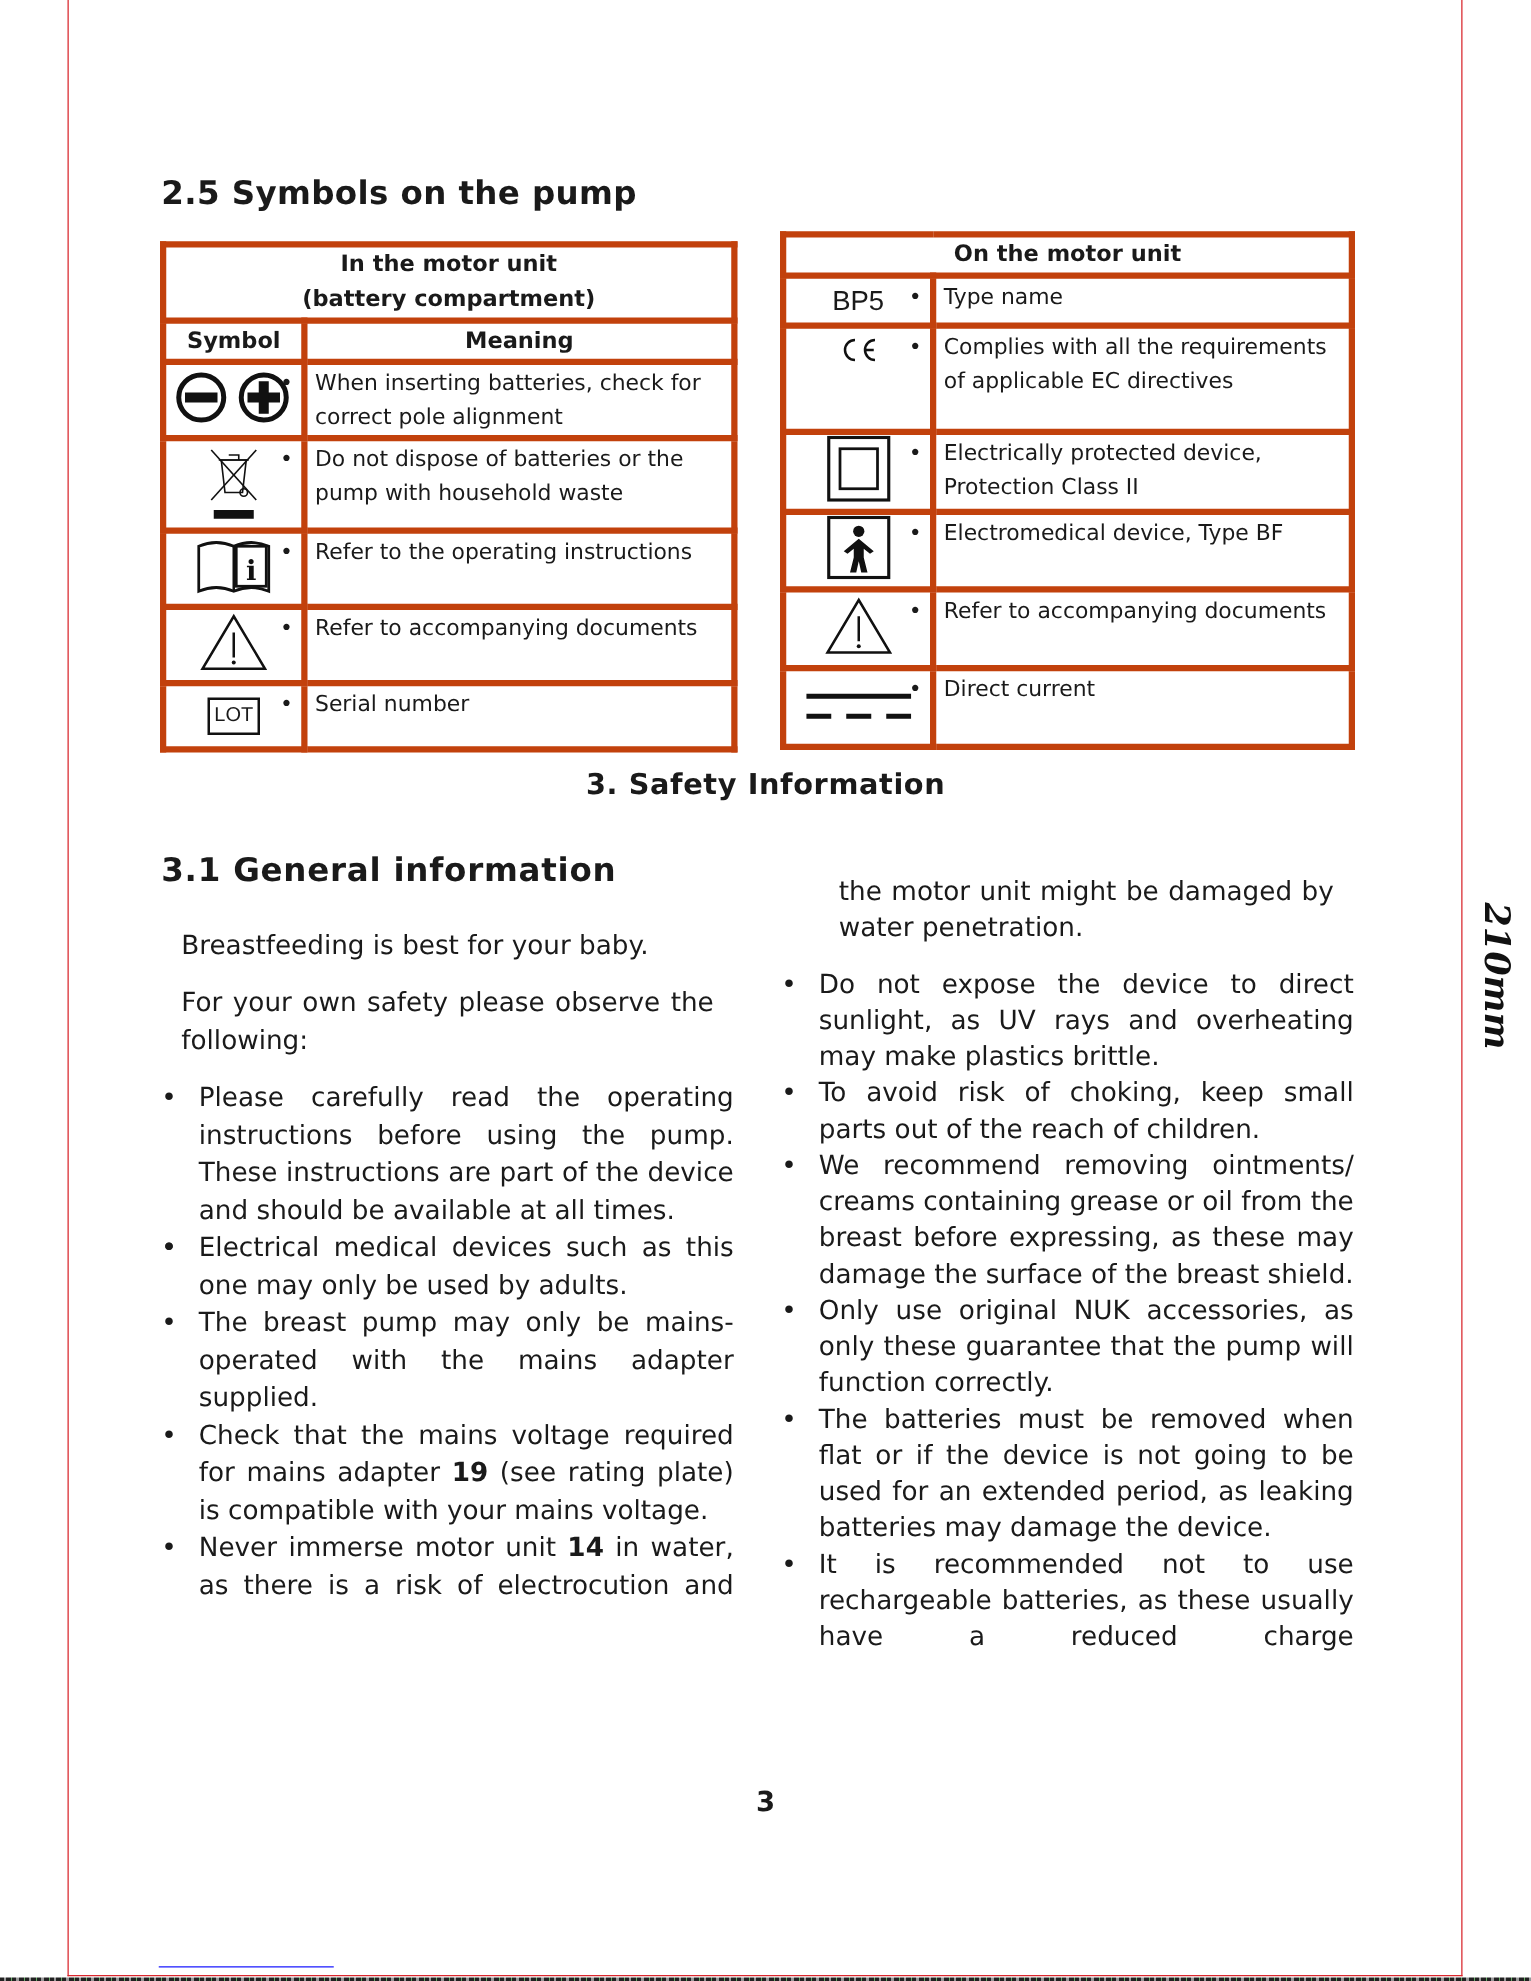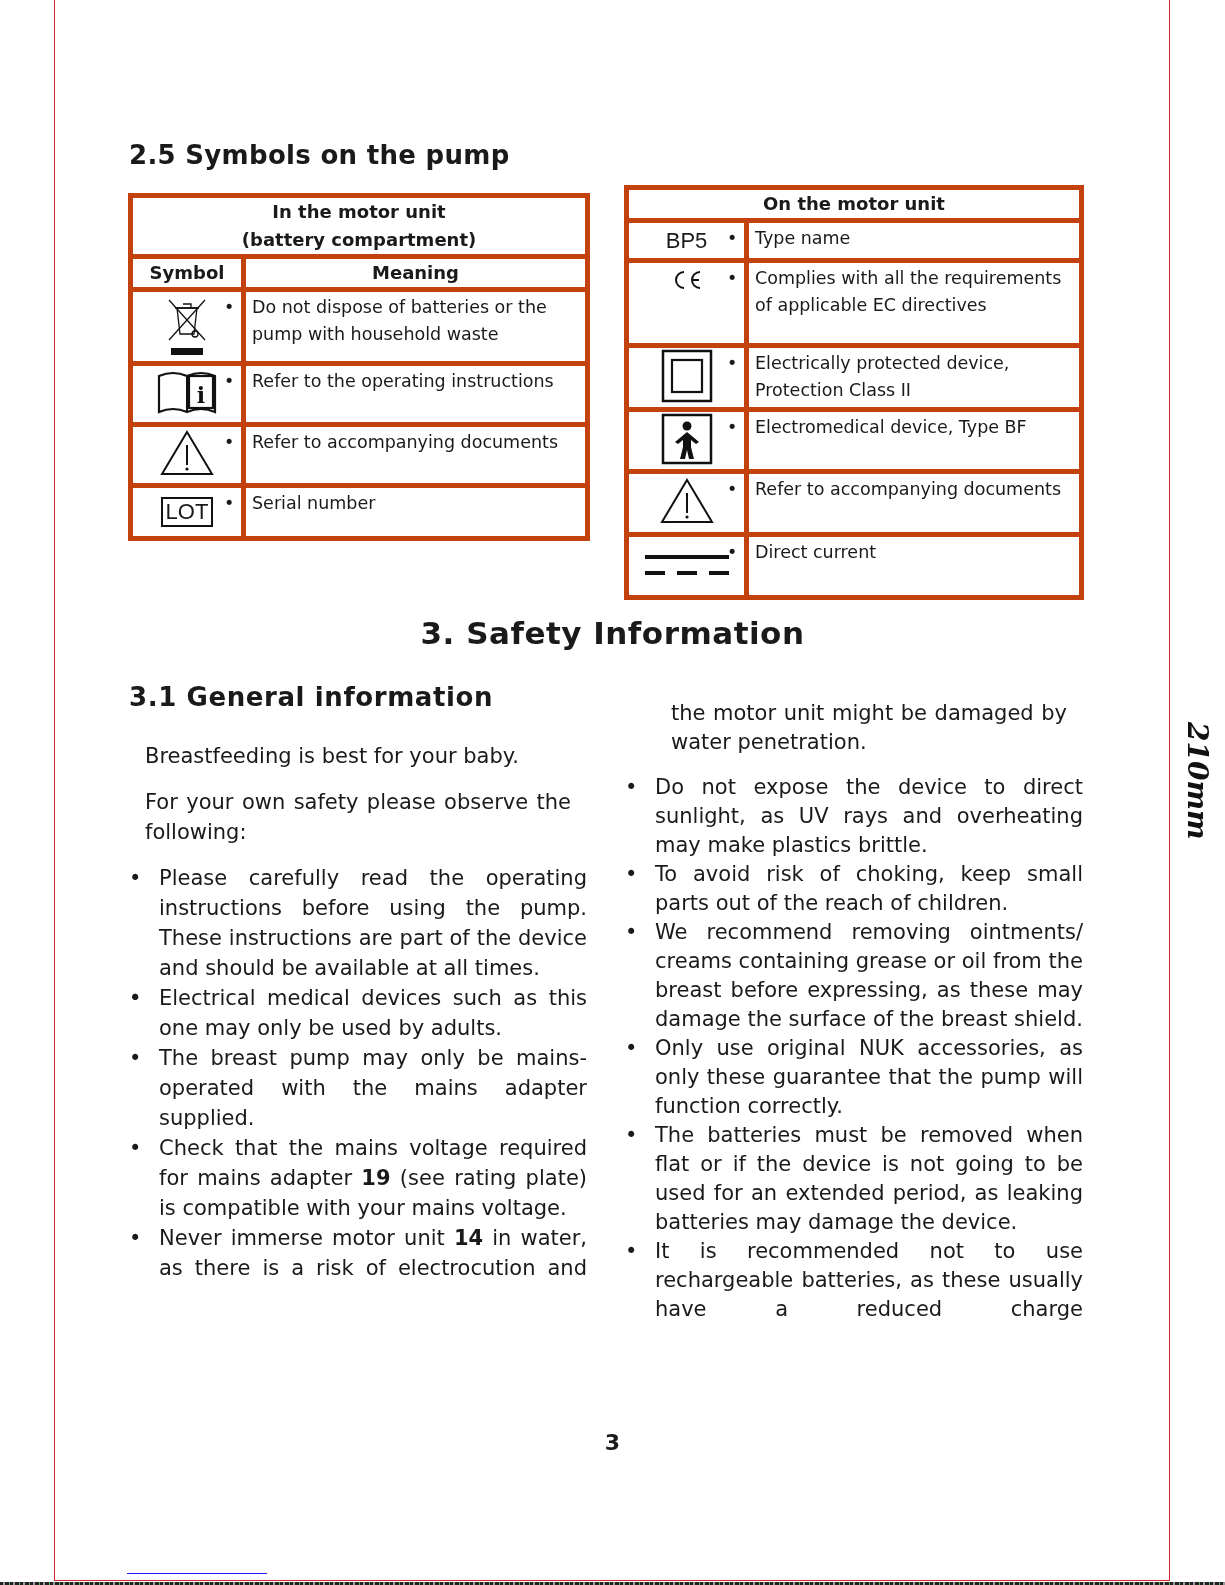--- a/index.html
+++ b/index.html
@@ -21,21 +21,21 @@
   table.sym th { font-weight: bold; text-align: center; font-size: 18px; line-height: 28px; }
   .symcell { text-align: center; vertical-align: middle !important; }
   .meaning { padding: 2px 8px 0 6px !important; line-height: 27px; }
   .meaning .b { display: inline-block; width: 14px; }
   .meaning-wrap { padding-left: 14px; text-indent: -14px; }
 
   #tbl-left { left: 128px; top: 193px; width: 462px; }
   #tbl-right { left: 624px; top: 185px; width: 460px; }
 
   h1.main-title { position: absolute; left: 0; width: 1225px; text-align: center; top: 615px; margin: 0;
-                  font-size: 31px; font-weight: bold; letter-spacing: 0.5px; }
+                  font-size: 23px; font-weight: bold; letter-spacing: 0.5px; }
   h3.sub-title { position: absolute; left: 129px; top: 682px; margin: 0; font-size: 26px; font-weight: bold; letter-spacing: 0.6px; }
 
   .col { position: absolute; font-size: 21px; line-height: 30px; text-align: justify; }
   .col-left { left: 129px; top: 725px; width: 458px; }
   .col-right { left: 625px; top: 683px; width: 458px; line-height: 29px; }
   .col p { margin: 16px; }
   .col ul { margin: 0; padding: 0; list-style: none; }
   .col li { position: relative; padding-left: 30px; }
   .col li .dot { position: absolute; left: 0; top: 0; }
   .cont { padding-left: 30px; }
@@ -57,20 +57,32 @@
       <tr>
     <th colspan="2">
       <span>In the motor unit</span><br>
       <span>(battery compartment)</span>
     </th>
   </tr>
   <tr>
     <th style="width:108px">Symbol</th>
     <th>Meaning</th>
   </tr>
+  <tr style="height:61px">
+    <td class="symcell">
+      <svg width="96" height="44" viewBox="0 0 96 44">
+        <circle cx="22" cy="22" r="18" fill="none" stroke="#111" stroke-width="4"></circle>
+        <rect x="9" y="18" width="26" height="8" fill="#111"></rect>
+        <circle cx="72" cy="22" r="18" fill="none" stroke="#111" stroke-width="4"></circle>
+        <rect x="59" y="18" width="26" height="8" fill="#111"></rect>
+        <rect x="68" y="9" width="8" height="26" fill="#111"></rect>
+      </svg>
+    </td>
+    <td class="meaning meaning-wrap"><span class="b">•</span><span>When inserting batteries, check for correct pole alignment</span></td>
+  </tr>
   <tr style="height:74px">
     <td class="symcell">
       <svg width="44" height="62" viewBox="0 0 44 62">
         <path d="M12 14 h20 l-3 26 h-14 z" fill="none" stroke="#111" stroke-width="1.3"></path>
         <path d="M10 14 h24 M18 10 h8 v4" fill="none" stroke="#111" stroke-width="1.3"></path>
         <circle cx="30" cy="40" r="3" fill="none" stroke="#111" stroke-width="1.3"></circle>
         <line x1="4" y1="6" x2="40" y2="46" stroke="#111" stroke-width="1.3"></line>
         <line x1="40" y1="6" x2="4" y2="46" stroke="#111" stroke-width="1.3"></line>
         <rect x="6" y="54" width="32" height="7" fill="#111"></rect>
       </svg>
@@ -93,21 +105,21 @@
       <svg width="56" height="48" viewBox="0 0 56 48">
         <path d="M28 3 L53 45 H3 Z" fill="none" stroke="#111" stroke-width="2"></path>
         <line x1="28" y1="16" x2="28" y2="36" stroke="#111" stroke-width="2"></line>
         <circle cx="28" cy="40" r="1.6" fill="#111"></circle>
       </svg>
     </td>
     <td class="meaning meaning-wrap"><span class="b">•</span><span>Refer to accompanying documents</span></td>
   </tr>
   <tr style="height:53px">
     <td class="symcell">
-      <span style="display:inline-block;border:2.5px solid #111;padding:0 3px;font-family:'Liberation Sans',sans-serif;font-size:22px;line-height:26px;">LOT</span>
+      <span style="display:inline-block;border:2.5px solid #111;padding:0 3px;font-family:'Liberation Sans',sans-serif;font-size:16px;line-height:26px;">LOT</span>
     </td>
     <td class="meaning meaning-wrap"><span class="b">•</span><span>Serial number</span></td>
   </tr>
 </tbody>
   </table>
 
 <table class="sym" id="tbl-right">
   <tbody>
       <tr>
     <th colspan="2">On the motor unit</th>

